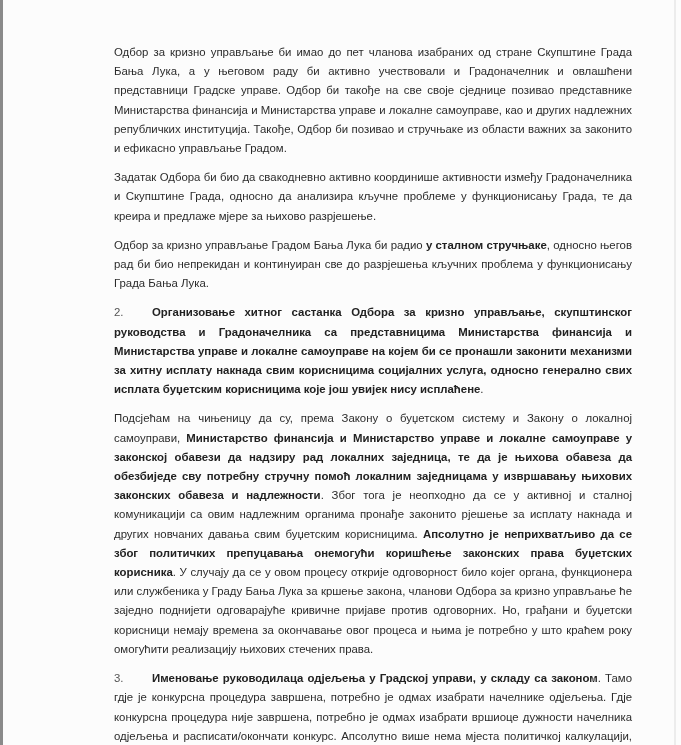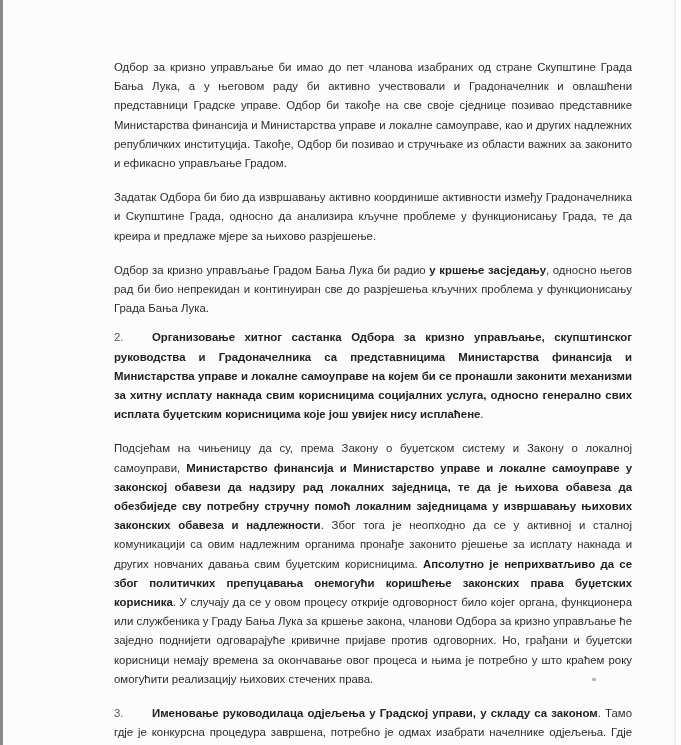--- a/index.html
+++ b/index.html
@@ -33,21 +33,21 @@
     position: absolute;
     left: 114px;
     top: 43px;
     width: 518px;
     font-family: "Liberation Sans", "DejaVu Sans", sans-serif;
     font-size: 11.4px;
     line-height: 19.2px;
     color: #2b2b2b;
   }
   p {
-    margin: 15px 0 10px 0;
+    margin: 0 0 10px 0;
     text-align: justify;
     text-align-last: left;
   }
   p.after-gap { margin-top: 2px; }
   .num {
     display: inline-block;
     width: 38px;
     color: #555;
     font-weight: normal;
   }
@@ -73,23 +73,23 @@
 <body>
 
 <div class="scan">
   <div class="left-edge"></div>
   <div class="right-edge"></div>
 
   <div class="page-body">
 
     <p>Одбор за кризно управљање би имао до пет чланова изабраних од стране Скупштине Града Бања Лука, а у његовом раду би активно учествовали и Градоначелник и овлашћени представници Градске управе. Одбор би такође на све своје сједнице позивао представнике Министарства финансија и Министарства управе и локалне самоуправе, као и других надлежних републичких институција. Такође, Одбор би позивао и стручњаке из области важних за законито и ефикасно управљање Градом.</p>
 
-    <p>Задатак Одбора би био да извршавању активно координише активности између Градоначелника и Скупштине Града, односно да анализира кључне проблеме у функционисању Града, те да креира и предлаже мјере за њихово разрјешење.</p>
+    <p>Задатак Одбора би био да свакодневно активно координише активности између Градоначелника и Скупштине Града, односно да анализира кључне проблеме у функционисању Града, те да креира и предлаже мјере за њихово разрјешење.</p>
 
-    <p><span>Одбор за кризно управљање Градом Бања Лука би радио </span><span class="b">у кршење засједању</span><span>, односно његов рад би био непрекидан и континуиран све до разрјешења кључних проблема у функционисању Града Бања Лука.</span></p>
+    <p><span>Одбор за кризно управљање Градом Бања Лука би радио </span><span class="b">у сталном стручњаке</span><span>, односно његов рад би био непрекидан и континуиран све до разрјешења кључних проблема у функционисању Града Бања Лука.</span></p>
 
     <p class="after-gap"><span class="num">2.</span><span class="heading-u">Организовање хитног састанка Одбора за кризно управљање, скупштинског руководства и Градоначелника са представницима Министарства финансија и Министарства управе и локалне самоуправе на којем би се пронашли законити механизми за хитну исплату накнада свим корисницима социјалних услуга, односно генерално свих исплата буџетским корисницима које још увијек нису исплаћене</span><span>.</span></p>
 
     <p><span>Подсјећам на чињеницу да су, према Закону о буџетском систему и Закону о локалној самоуправи, </span><span class="b">Министарство финансија и Министарство управе и локалне самоуправе у законској обавези да надзиру рад локалних заједница, те да је њихова обавеза да обезбиједе сву потребну стручну помоћ локалним заједницама у извршавању њихових законских обавеза и надлежности</span><span>. Због тога је неопходно да се у активној и сталној комуникацији са овим надлежним органима пронађе законито рјешење за исплату накнада и других новчаних давања свим буџетским корисницима. </span><span class="b">Апсолутно је неприхватљиво да се због политичких препуцавања онемогући коришћење законских права буџетских корисника</span><span>. У случају да се у овом процесу открије одговорност било којег органа, функционера или службеника у Граду Бања Лука за кршење закона, чланови Одбора за кризно управљање ће заједно поднијети одговарајуће кривичне пријаве против одговорних. Но, грађани и буџетски корисници немају времена за окончавање овог процеса и њима је потребно у што краћем року омогућити реализацију њихових стечених права.</span></p>
 
     <p><span class="num">3.</span><span class="heading-u">Именовање руководилаца одјељења у Градској управи, у складу са законом</span><span>. Тамо гдје је конкурсна процедура завршена, потребно је одмах изабрати начелнике одјељења. Гдје конкурсна процедура није завршена, потребно је одмах изабрати вршиоце дужности начелника одјељења и расписати/окончати конкурс. Апсолутно више нема мјеста политичкој калкулацији, трговини и уцјенама било које врсте-одјељења у Градској управи морају добити своје законом одређене руководиоце и мора се прецизно лоцирати ходограм за доношење одлука и сношење одговорности за те одлуке.</span></p>
 
   </div>
 
   <div class="stray-mark"></div>

